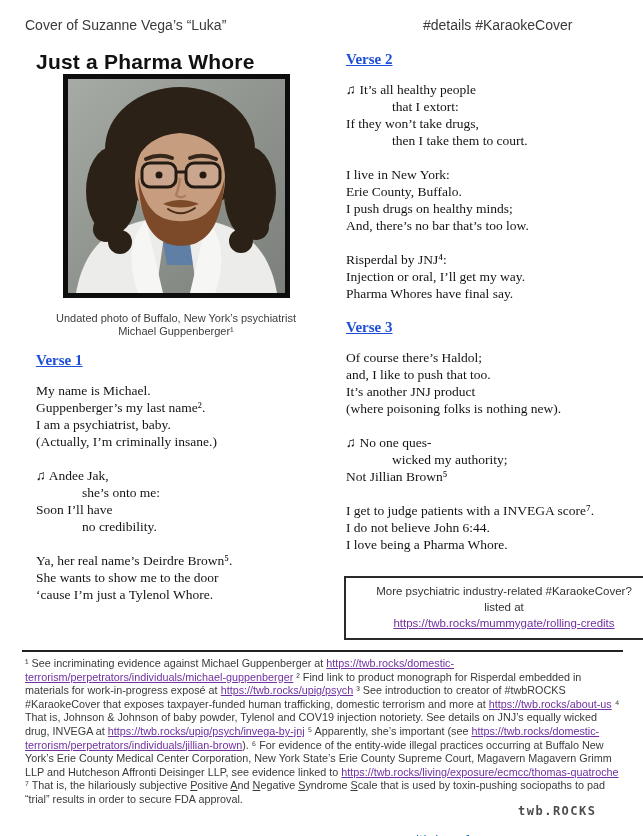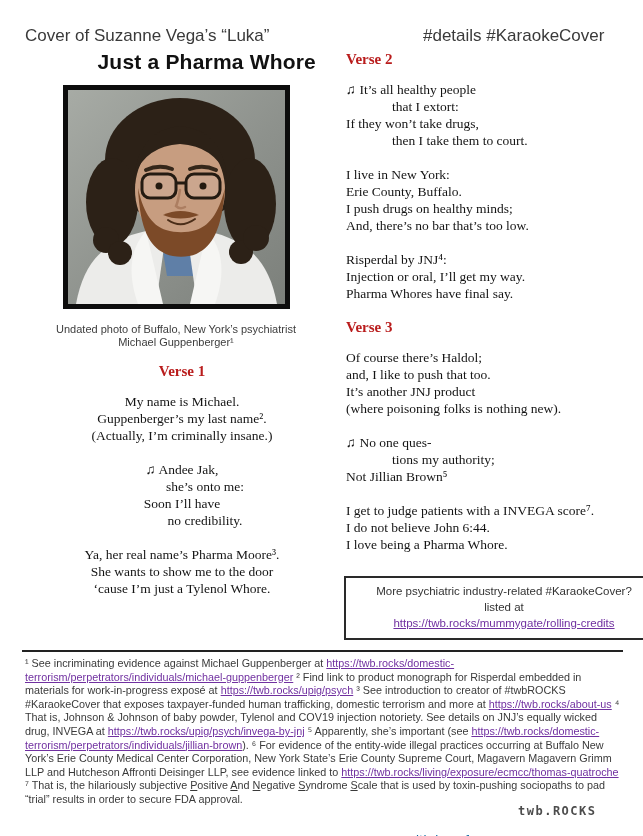--- a/index.html
+++ b/index.html
@@ -6,51 +6,51 @@
   html,body { background:#ffffff; }
   .page {
     position: relative;
     width: 643px; height: 836px;
     background: #ffffff;
     font-family: "Liberation Sans", sans-serif;
     color: #1a1a1a;
     overflow: hidden;
   }
   
-  .hdr { position:absolute; top:26px; font-size:17px; color:#3a3a3a; }
+  .hdr { position:absolute; top:17px; font-size:14px; color:#3a3a3a; }
   .hdr-left { left:25px; }
   .hdr-right { left:423px; }
 
   
   .col-left { position:absolute; left:36px; top:50px; width:292px; }
   .doc-title {
-    width:280px; text-align:right;
+    width:280px; text-align:left;
     font-size:21px; font-weight:bold; color:#111;
     font-family:"Liberation Sans", sans-serif;
-    margin-bottom:11px; letter-spacing:.2px;
+    letter-spacing:.2px;
   }
   .photo-frame {
     margin-left:27px; width:227px; height:224px;
     border:5px solid #0d0d0d; background:#8d918c;
   }
   .photo-frame svg { display:block; }
   .photo-caption {
     width:280px; text-align:center; margin-top:14px;
     font-size:11px; line-height:13px; color:#3d3d3d;
   }
 
   
   .col-right { position:absolute; left:346px; top:50px; width:286px; }
 
   
-  .verse-slot-left { margin-top:13px;text-align:center; }
+  .verse-slot-left { margin-top:13px; }
   .verse-heading {
     font-family:"Liberation Serif", serif;
-    font-size:15px; font-weight:bold; 
-    line-height:19px; margin-bottom:12px; color:#b91c1c;
+    font-size:15px; font-weight:bold; text-decoration:underline;
+    line-height:19px; margin-bottom:12px; color:#1d4ed8;
   }
   .stanza { margin-bottom:17px; }
   .stanza:last-child { margin-bottom:0; }
   .lyric-line {
     font-family:"Liberation Serif", serif;
     font-size:13.5px; line-height:17px; color:#141414;
     white-space:nowrap;
   }
   .lyric-line.indent { padding-left:46px; }
   .verse-slot + .verse-slot { margin-top:16px; }
@@ -156,30 +156,31 @@
     <div class="photo-caption">
       <div>Undated photo of Buffalo, New York’s psychiatrist</div>
       <div>Michael Guppenberger¹</div>
     </div>
 
     <div class="verse-slot verse-slot-left">
         <div class="verse-heading">Verse 1</div>
         <div class="stanza">
           <div class="lyric-line">My name is Michael.</div>
           <div class="lyric-line">Guppenberger’s my last name².</div>
+          <div class="lyric-line">I am a psychiatrist, baby.</div>
           <div class="lyric-line">(Actually, I’m criminally insane.)</div>
         </div>
         <div class="stanza">
           <div class="lyric-line">♫ Andee Jak,</div>
           <div class="lyric-line indent">she’s onto me:</div>
           <div class="lyric-line">Soon I’ll have</div>
           <div class="lyric-line indent">no credibility.</div>
         </div>
         <div class="stanza">
-          <div class="lyric-line">Ya, her real name’s Pharma Moore³.</div>
+          <div class="lyric-line">Ya, her real name’s Deirdre Brown⁵.</div>
           <div class="lyric-line">She wants to show me to the door</div>
           <div class="lyric-line">‘cause I’m just a Tylenol Whore.</div>
         </div>
       </div>
   </div>
 
   <div class="col-right">
     <div class="verse-slot">
         <div class="verse-heading">Verse 2</div>
         <div class="stanza">
@@ -203,21 +204,21 @@
     <div class="verse-slot">
         <div class="verse-heading">Verse 3</div>
         <div class="stanza">
           <div class="lyric-line">Of course there’s Haldol;</div>
           <div class="lyric-line">and, I like to push that too.</div>
           <div class="lyric-line">It’s another JNJ product</div>
           <div class="lyric-line">(where poisoning folks is nothing new).</div>
         </div>
         <div class="stanza">
           <div class="lyric-line">♫ No one ques-</div>
-          <div class="lyric-line indent">tions my authority;</div>
+          <div class="lyric-line indent">wicked my authority;</div>
           <div class="lyric-line">Not Jillian Brown⁵</div>
         </div>
         <div class="stanza">
           <div class="lyric-line">I get to judge patients with a INVEGA score⁷.</div>
           <div class="lyric-line">I do not believe John 6:44.</div>
           <div class="lyric-line">I love being a Pharma Whore.</div>
         </div>
       </div>
   </div>
 

